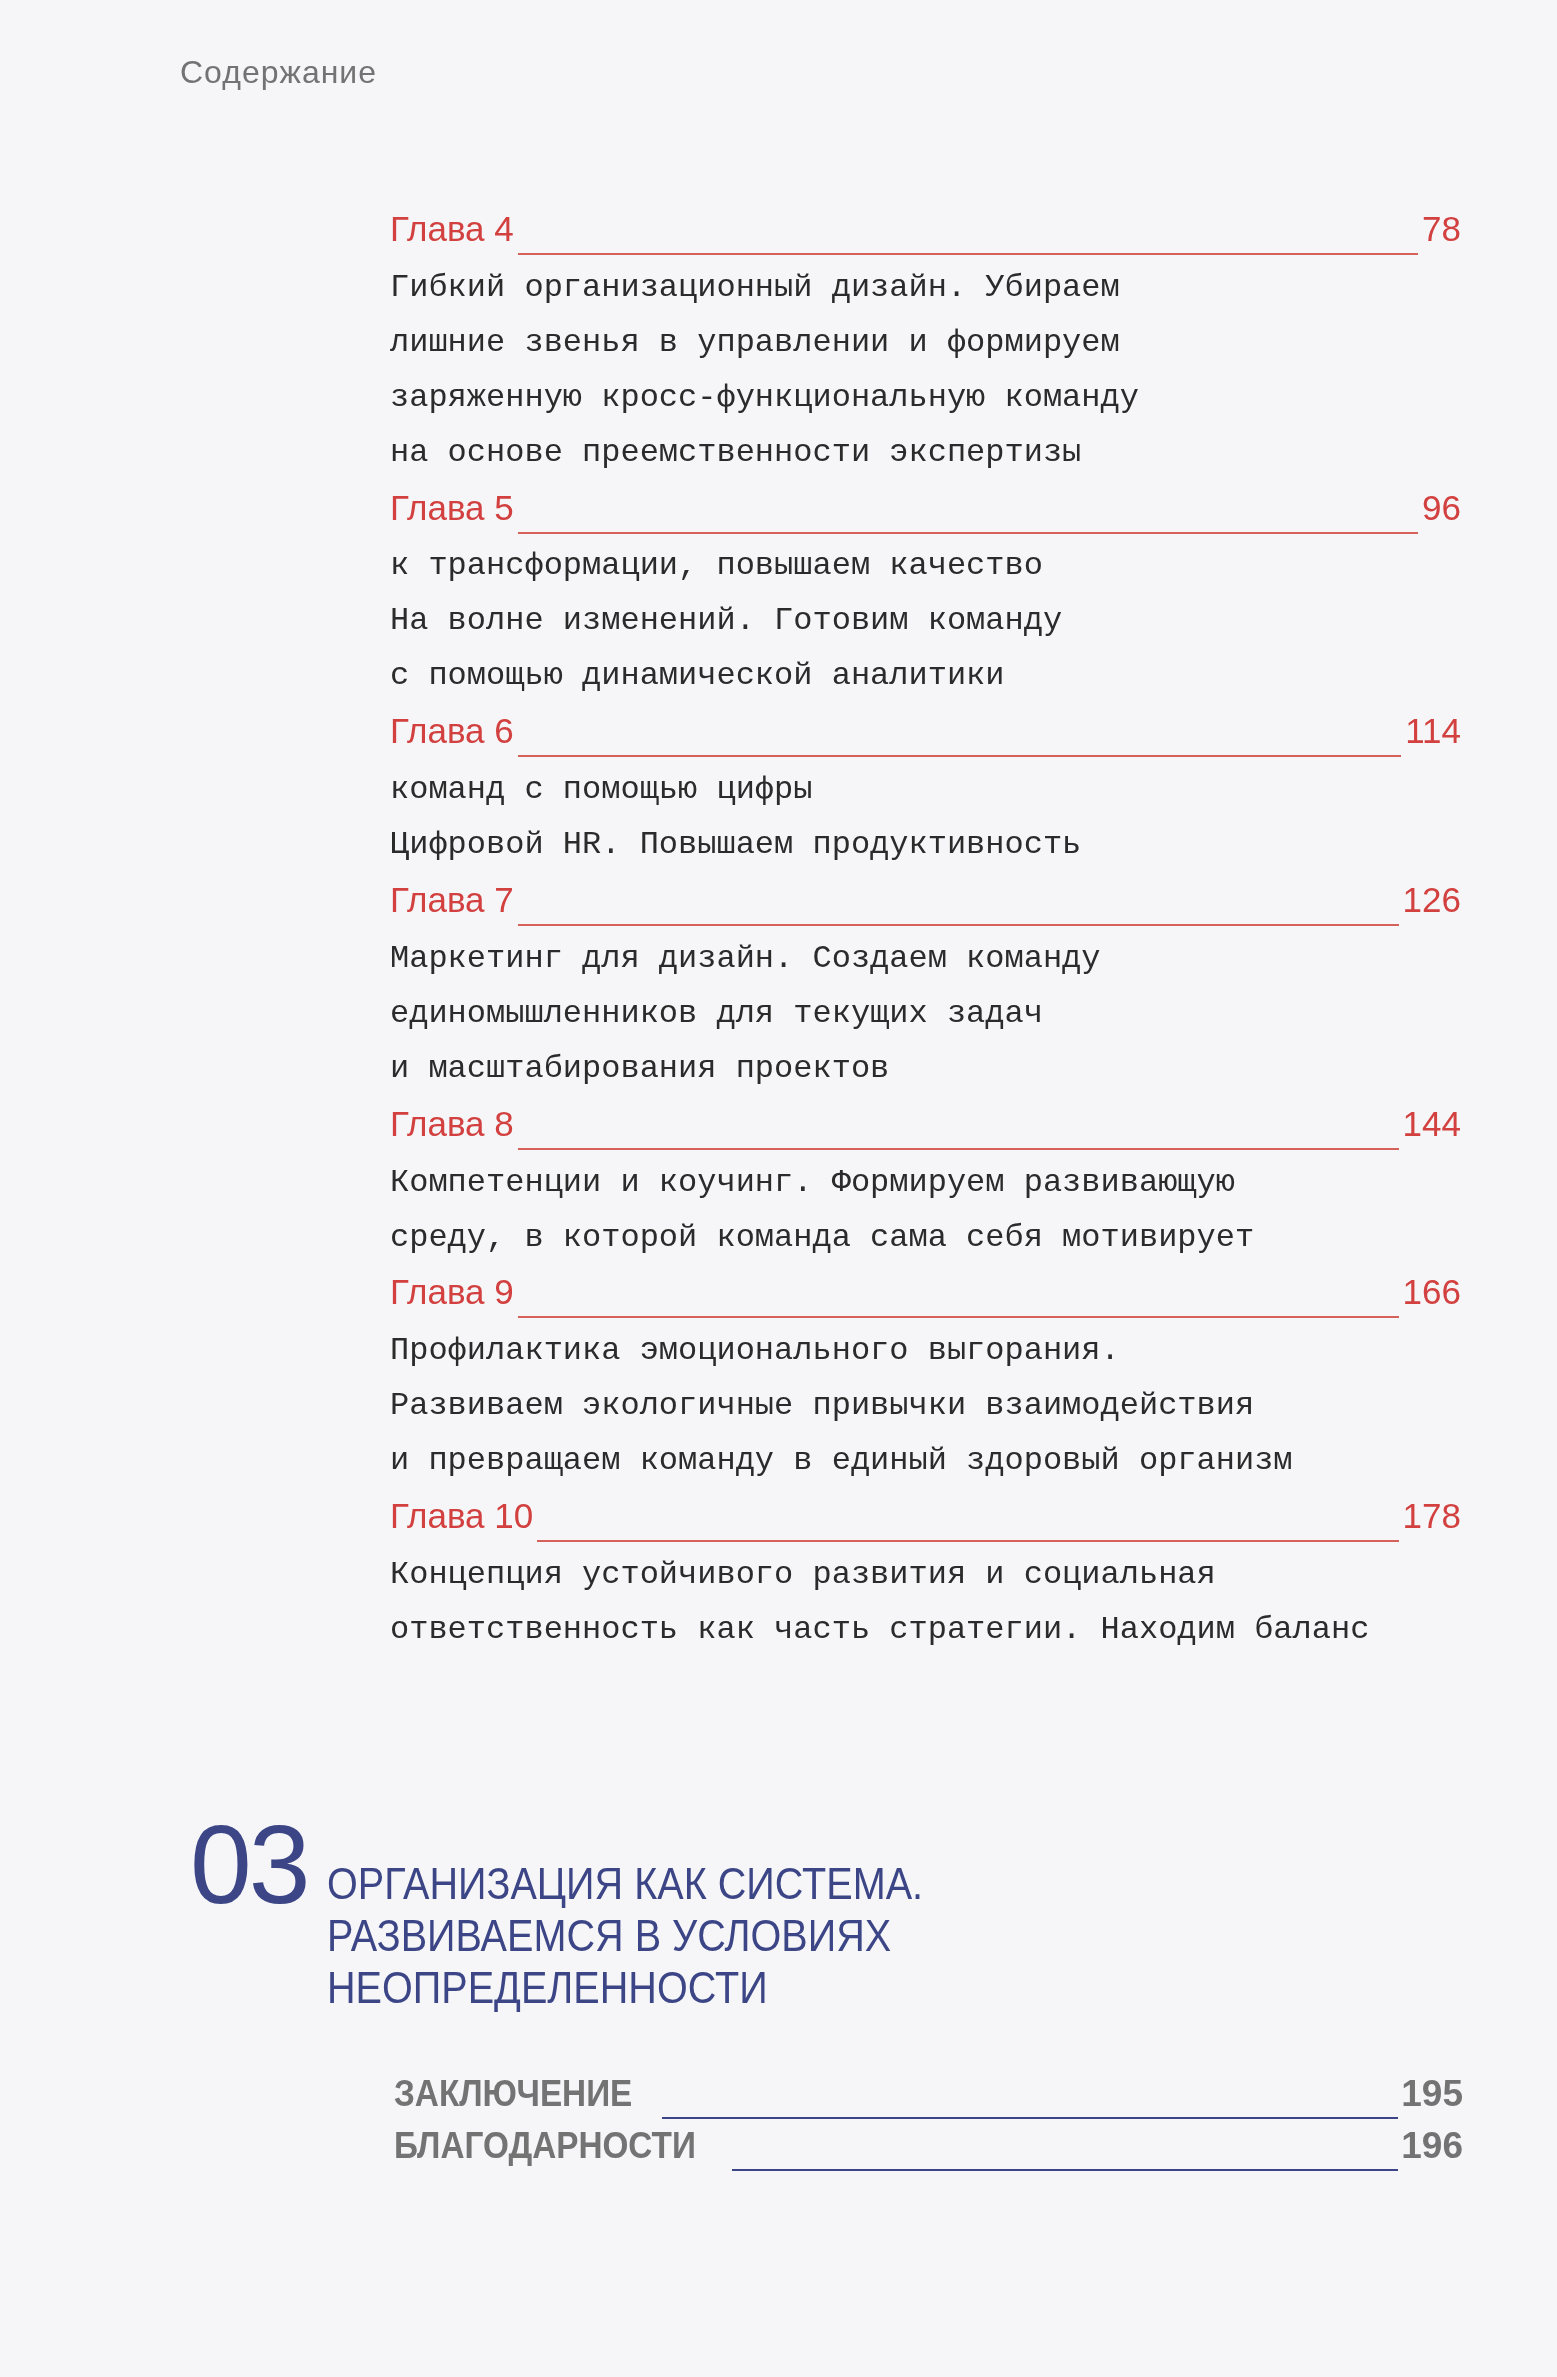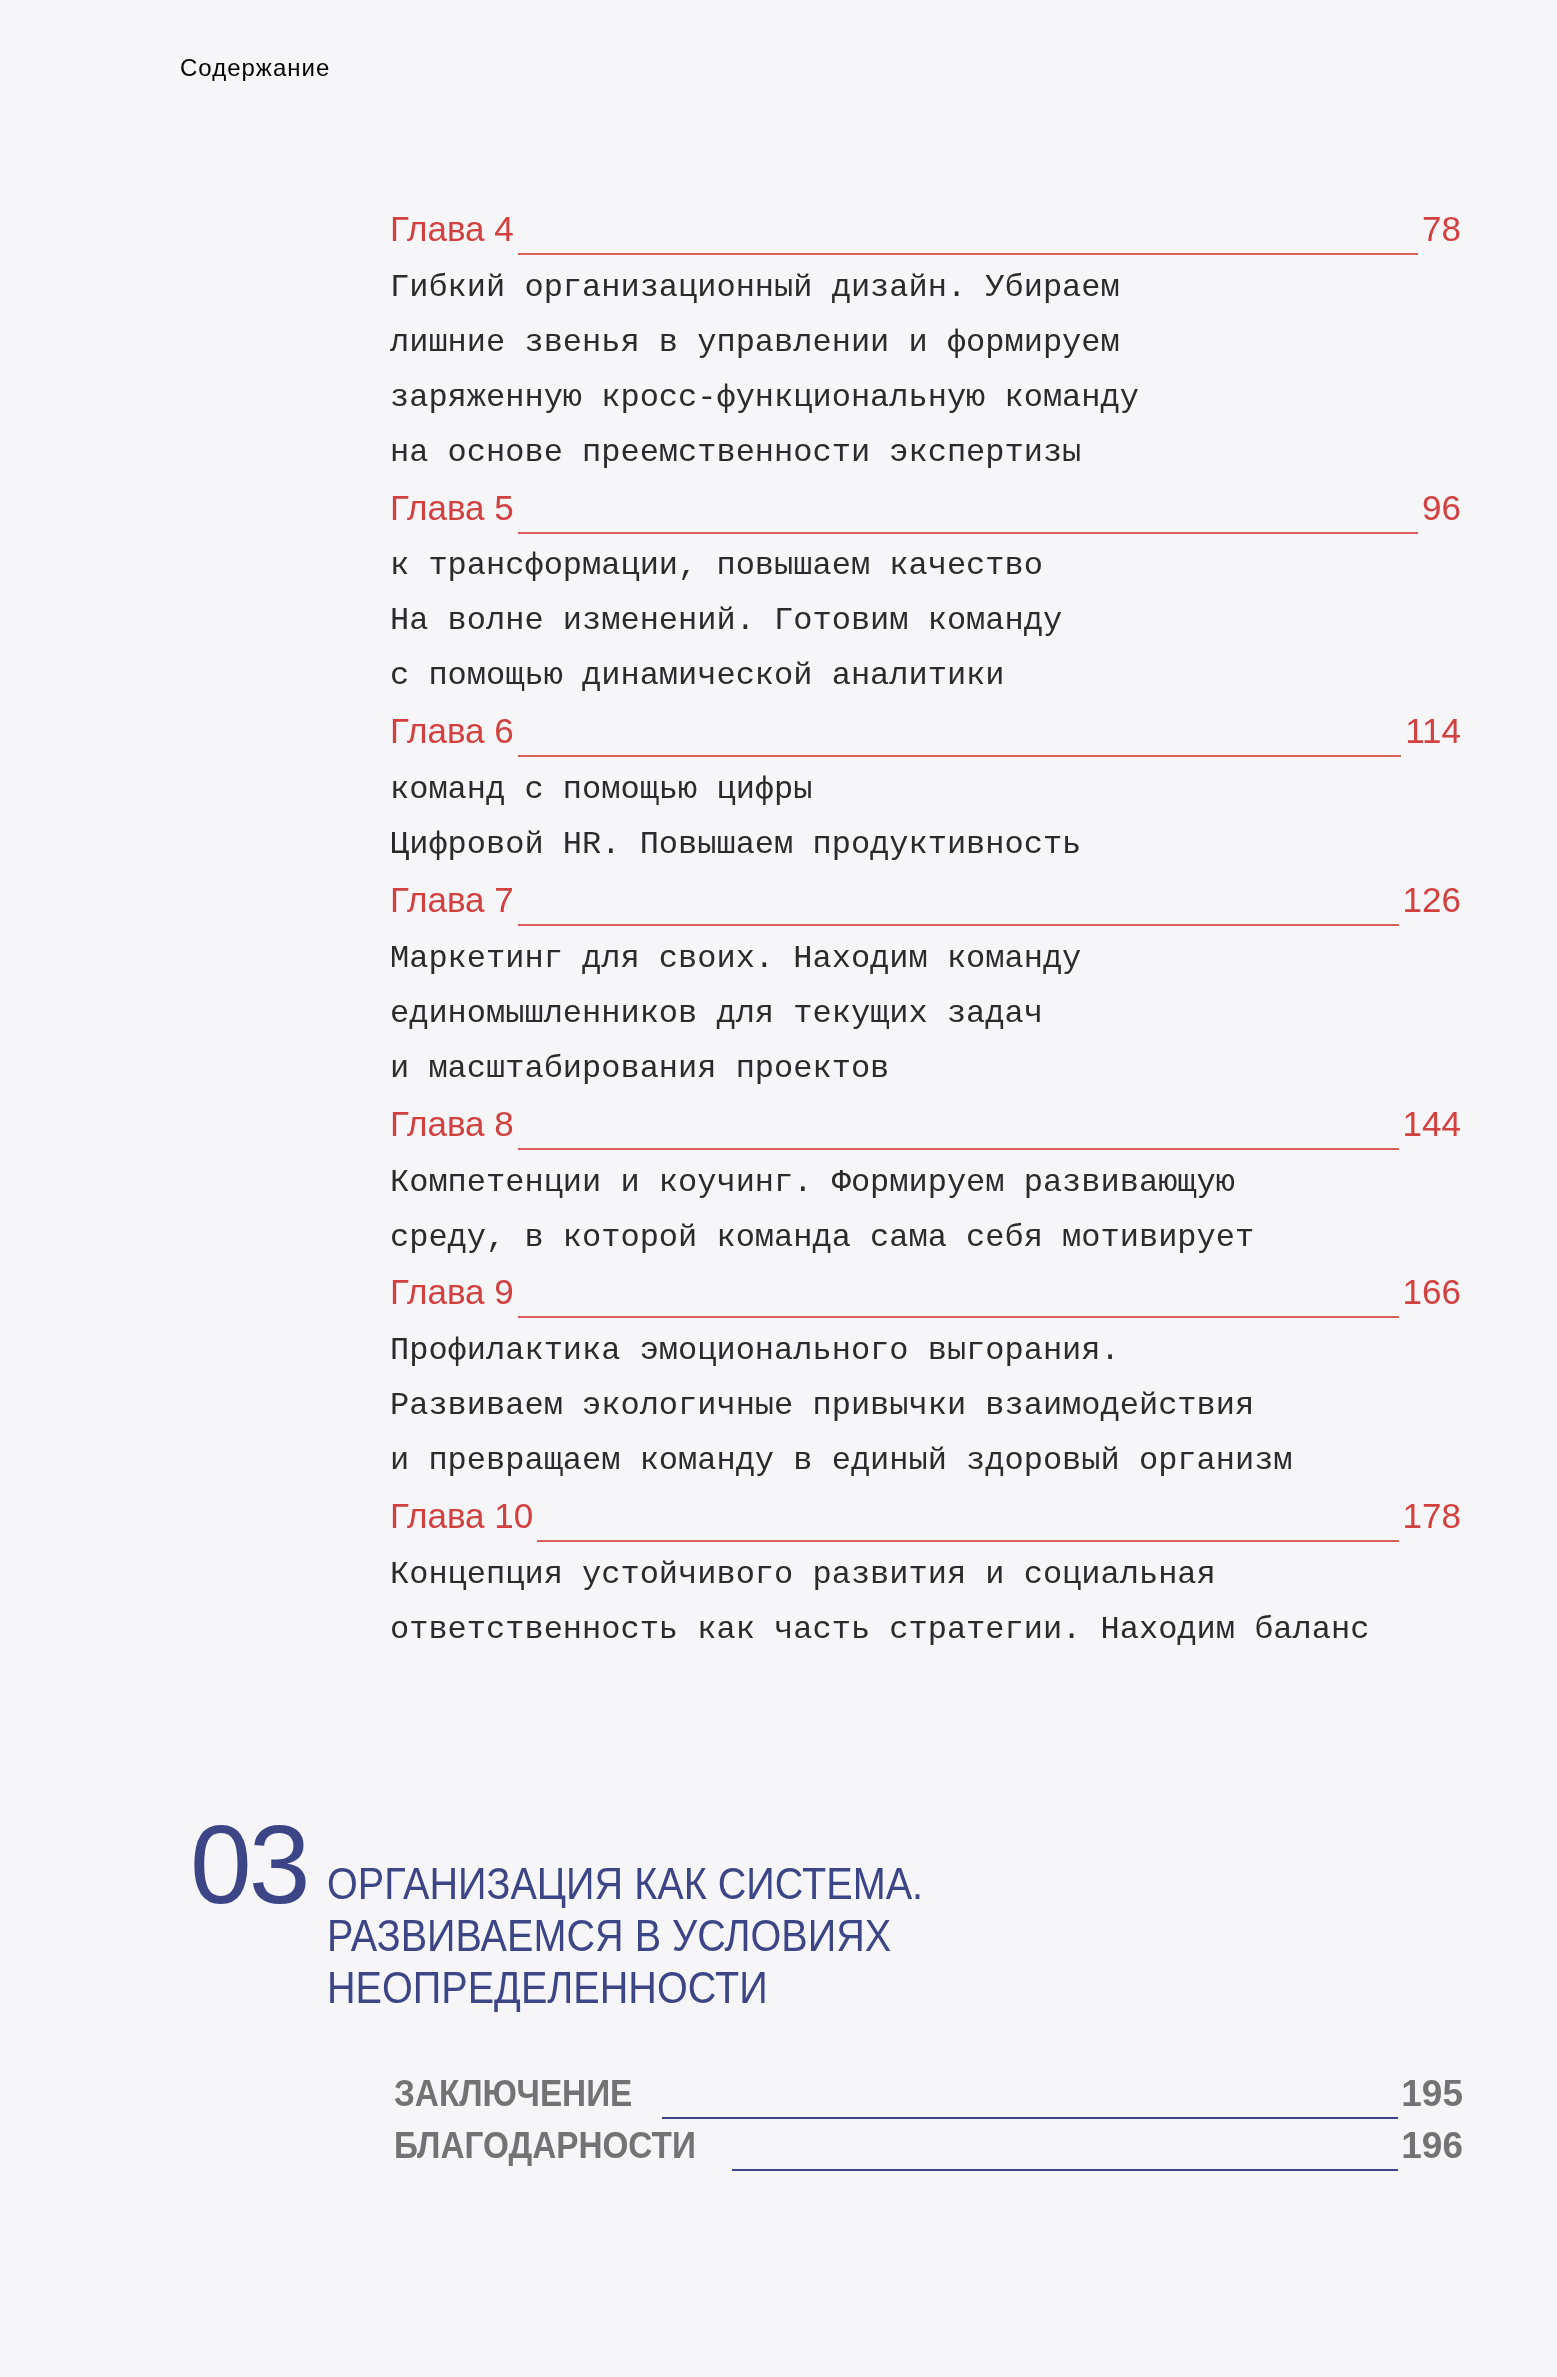--- a/index.html
+++ b/index.html
@@ -5,21 +5,21 @@
   html, body { margin: 0; padding: 0; }
   body {
     width: 1557px; height: 2377px;
     background: #f6f6f8;
     position: relative;
     overflow: hidden;
   }
   .running-head {
     position: absolute; left: 180px; top: 54px;
     font-family: "Liberation Sans", sans-serif;
-    font-size: 24px; color: #000000; letter-spacing: 1px;
+    font-size: 32px; color: #737373; letter-spacing: 1px;
   }
   .toc { position: absolute; left: 390px; top: 204px; width: 1071px; }
   .entry-head {
     display: flex; align-items: flex-end;
     height: 51px;
     font-family: "Liberation Sans", sans-serif;
     font-size: 35px; color: #d2403f;
   }
   .entry-head .label { white-space: nowrap; line-height: 1; }
   .entry-head .leader {
@@ -105,21 +105,21 @@
     </div>
   </div>
 
   <div>
     <div class="entry-head">
       <span class="label">Глава 7</span>
       <span class="leader"></span>
       <span class="page">126</span>
     </div>
     <div class="desc">
-      <div>Маркетинг для своих. Находим команду</div>
+      <div>Маркетинг для дизайн. Создаем команду</div>
       <div>единомышленников для текущих задач</div>
       <div>и масштабирования проектов</div>
     </div>
   </div>
 
   <div>
     <div class="entry-head">
       <span class="label">Глава 8</span>
       <span class="leader"></span>
       <span class="page">144</span>

